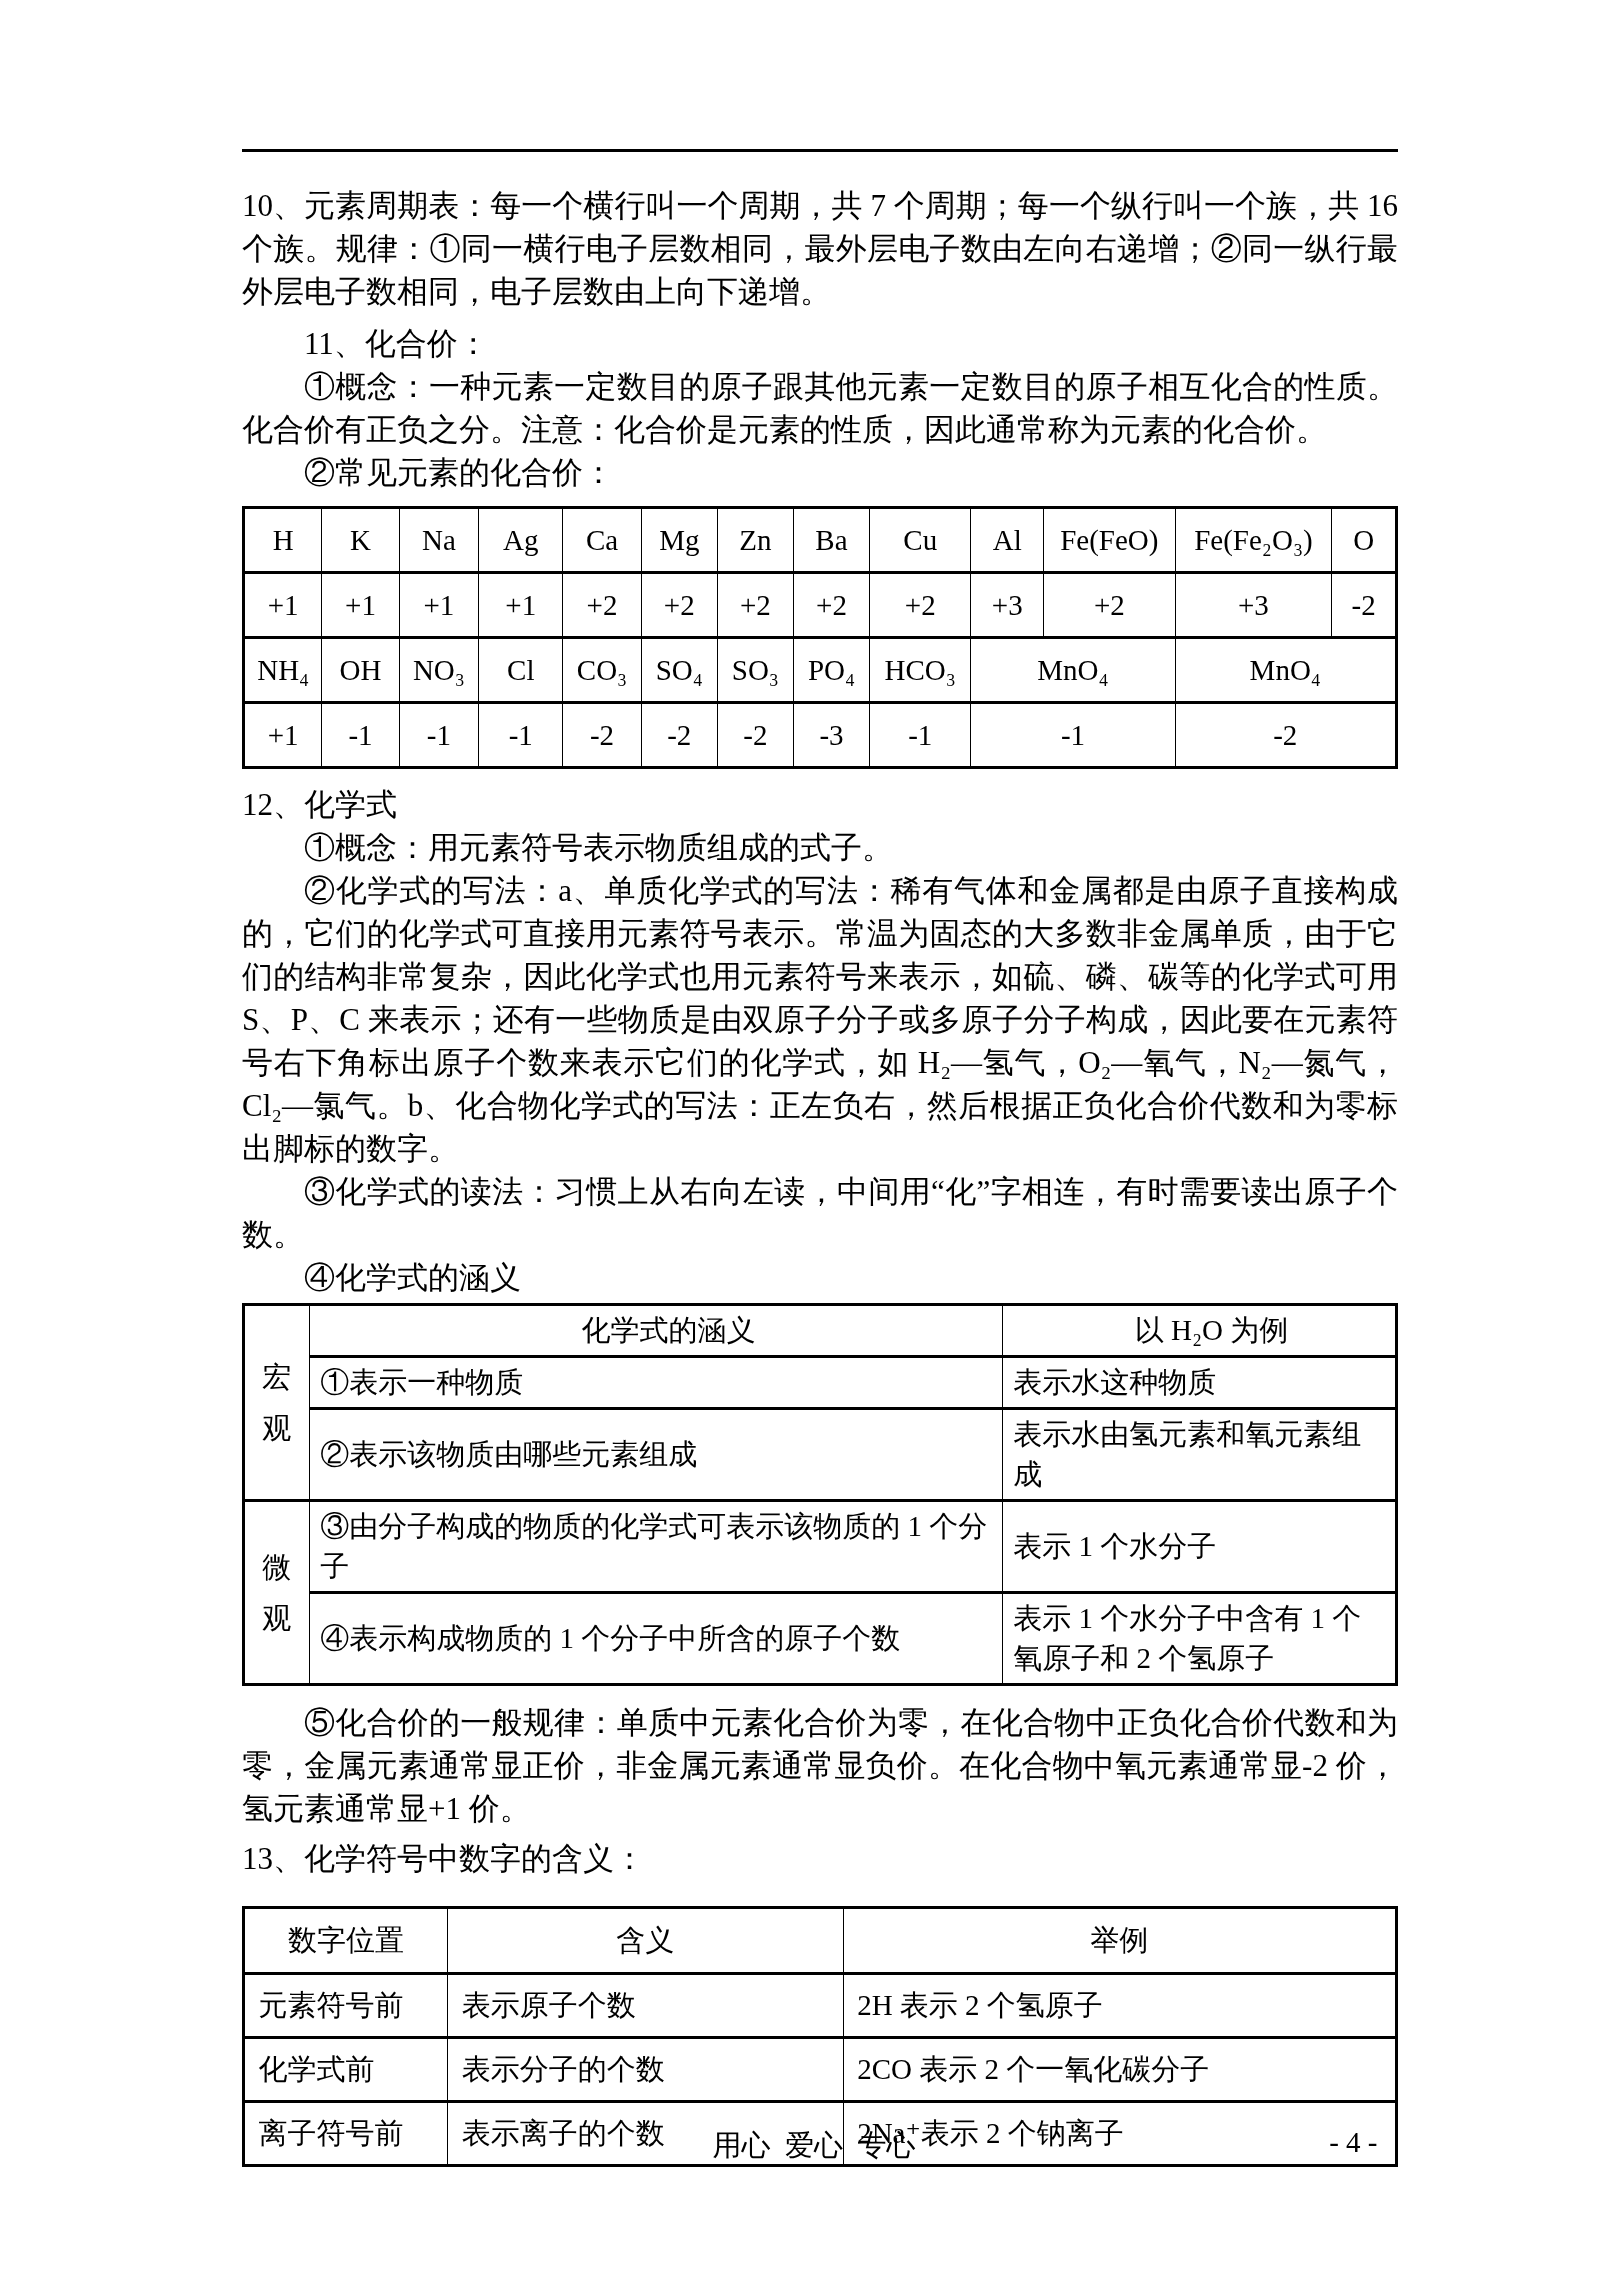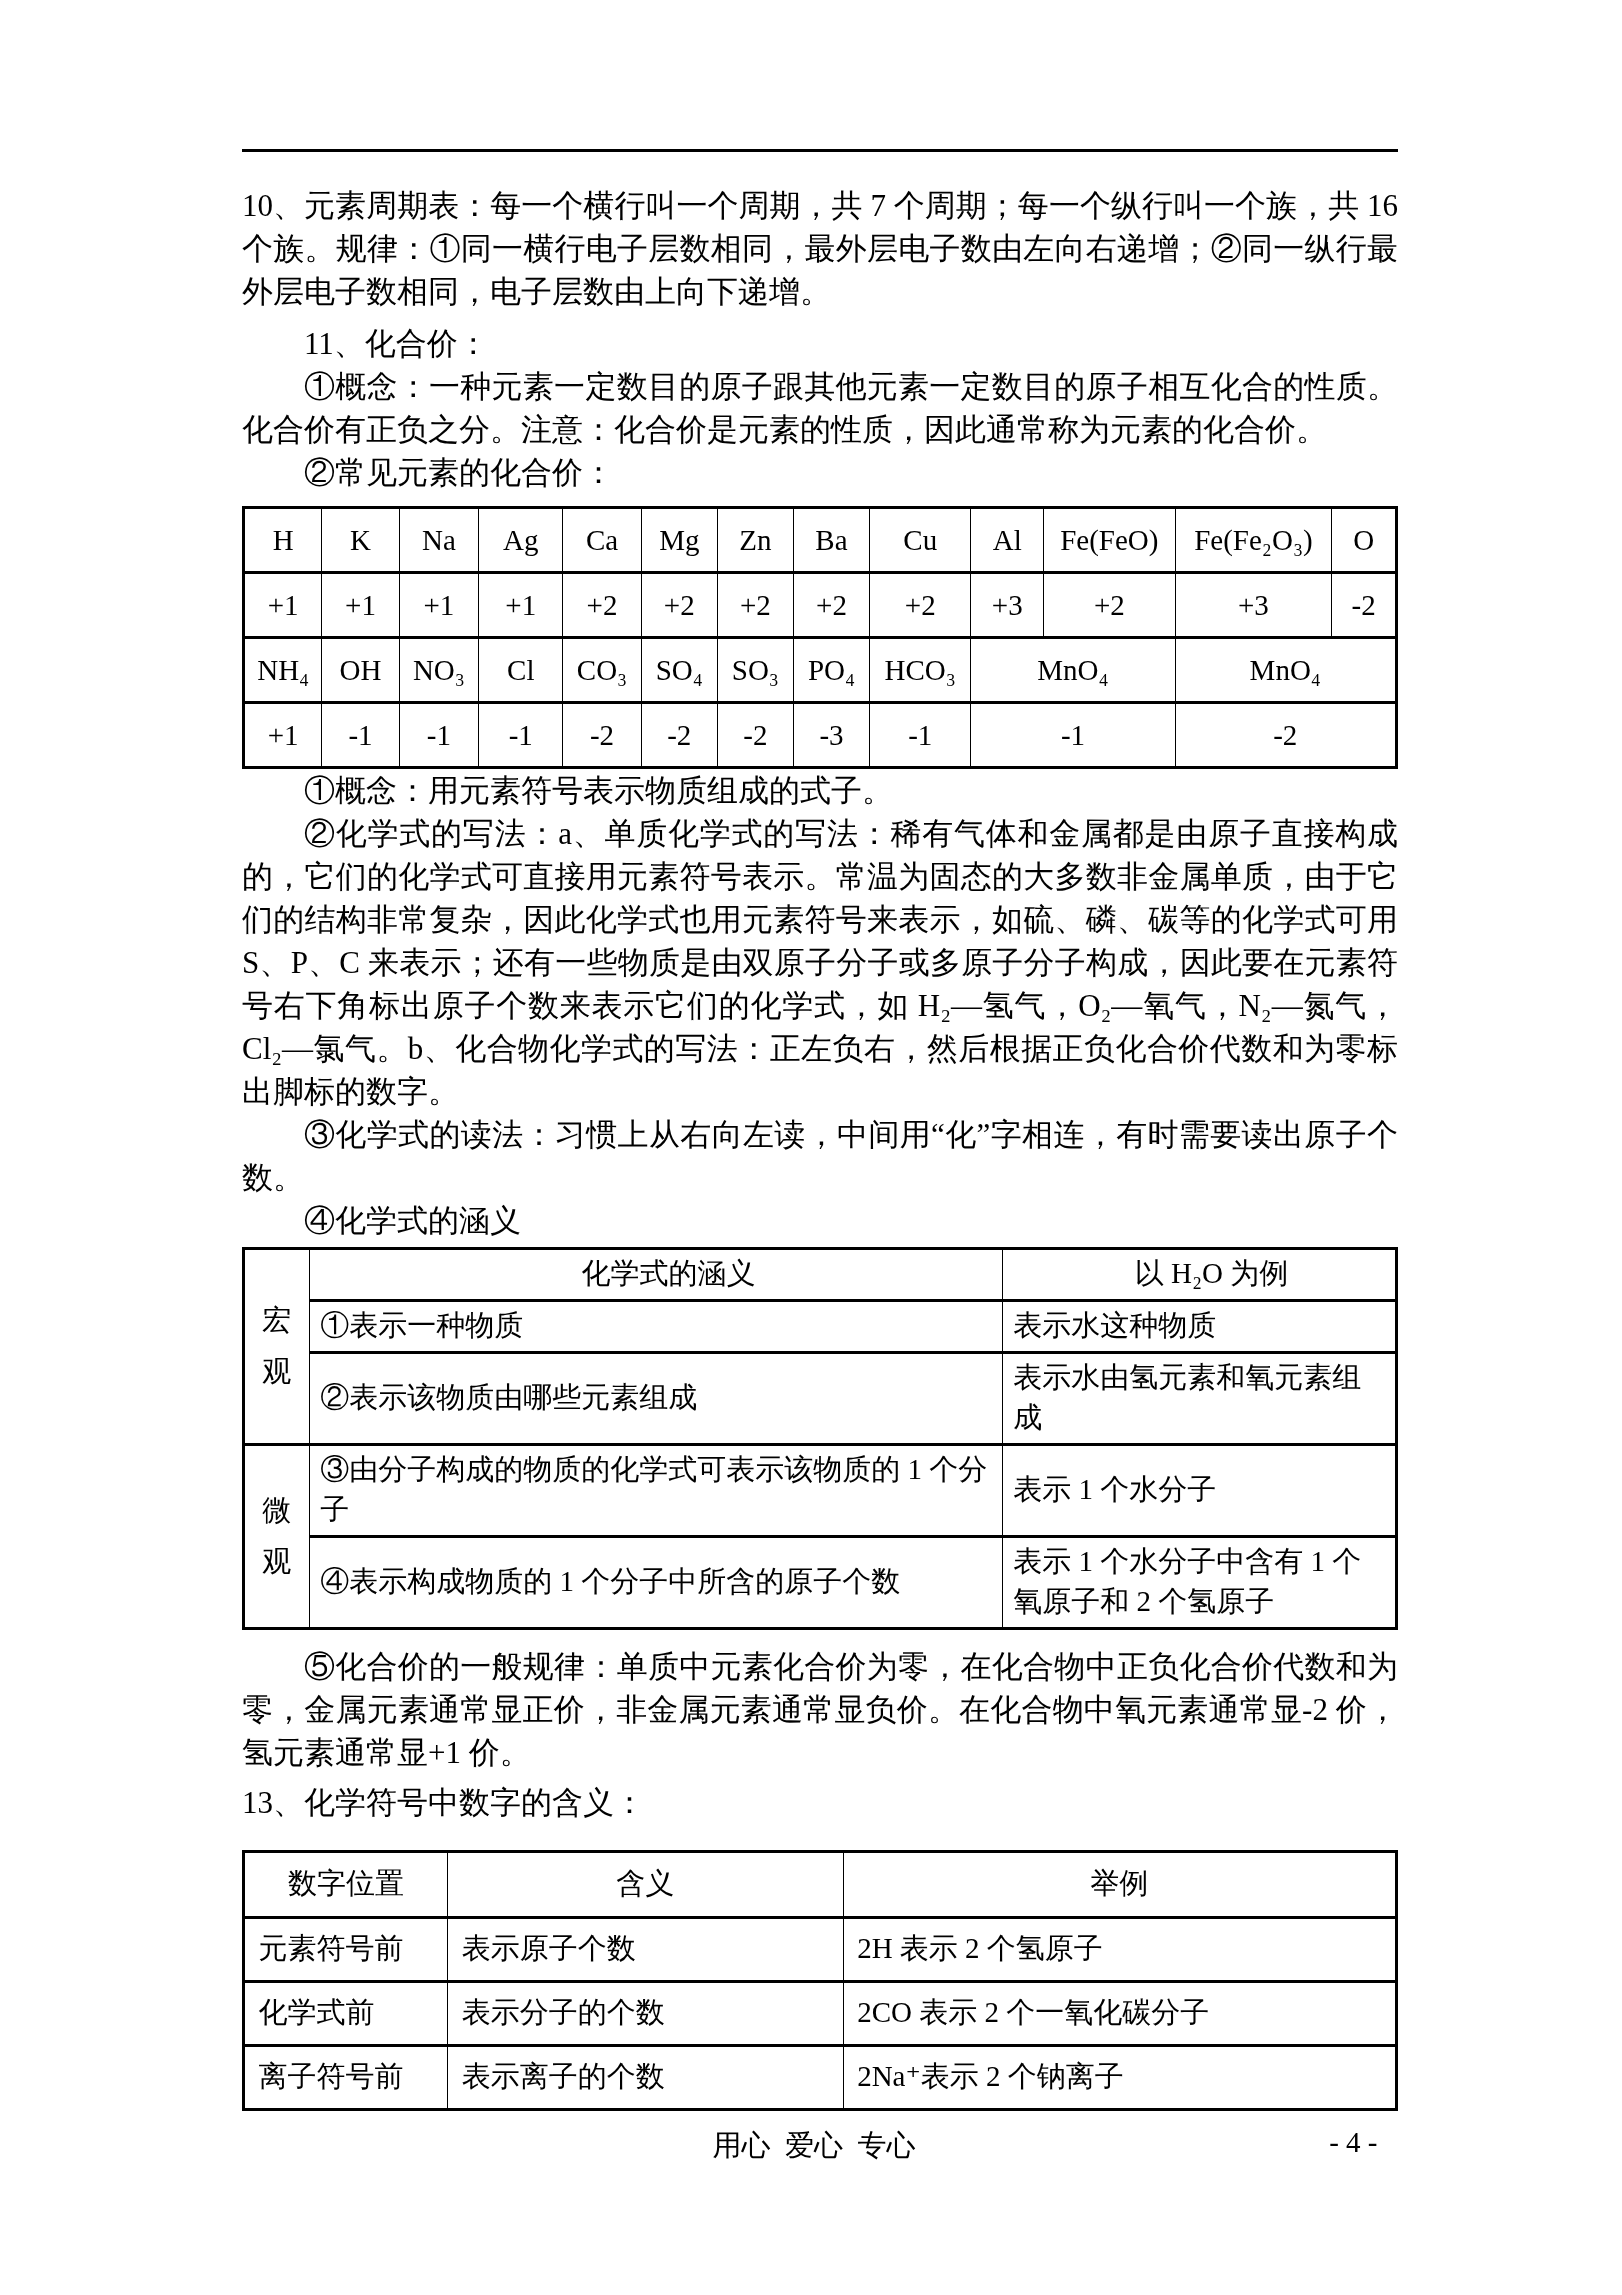--- a/index.html
+++ b/index.html
@@ -181,20 +181,21 @@
         <td>-2</td>
         <td>-2</td>
         <td>-3</td>
         <td>-1</td>
         <td colspan="2">-1</td>
         <td colspan="2">-2</td>
       </tr>
     </tbody>
       </table>
 
+    <p class="para mt-after-table">12、化学式</p>
     <p class="para indent">①概念：用元素符号表示物质组成的式子。</p>
     <p class="para indent">②化学式的写法：a、单质化学式的写法：稀有气体和金属都是由原子直接构成的，它们的化学式可直接用元素符号表示。常温为固态的大多数非金属单质，由于它们的结构非常复杂，因此化学式也用元素符号来表示，如硫、磷、碳等的化学式可用 S、P、C 来表示；还有一些物质是由双原子分子或多原子分子构成，因此要在元素符号右下角标出原子个数来表示它们的化学式，如 H₂—氢气，O₂—氧气，N₂—氮气，Cl₂—氯气。b、化合物化学式的写法：正左负右，然后根据正负化合价代数和为零标出脚标的数字。</p>
     <p class="para indent">③化学式的读法：习惯上从右向左读，中间用“化”字相连，有时需要读出原子个数。</p>
 
     <p class="para indent gap-before-meaning">④化学式的涵义</p>
 
     <table class="meaning-table">
       <colgroup>
         <col style="width:5.7%">
           <col style="width:60.1%">

